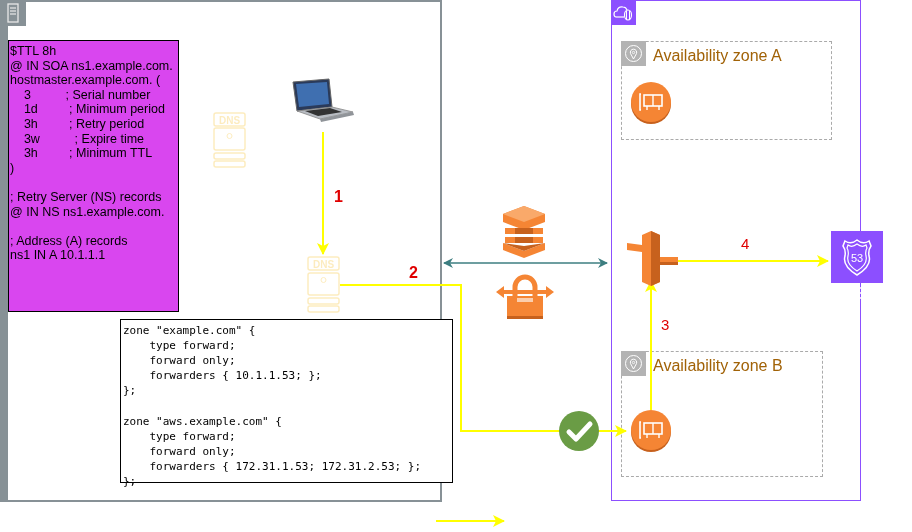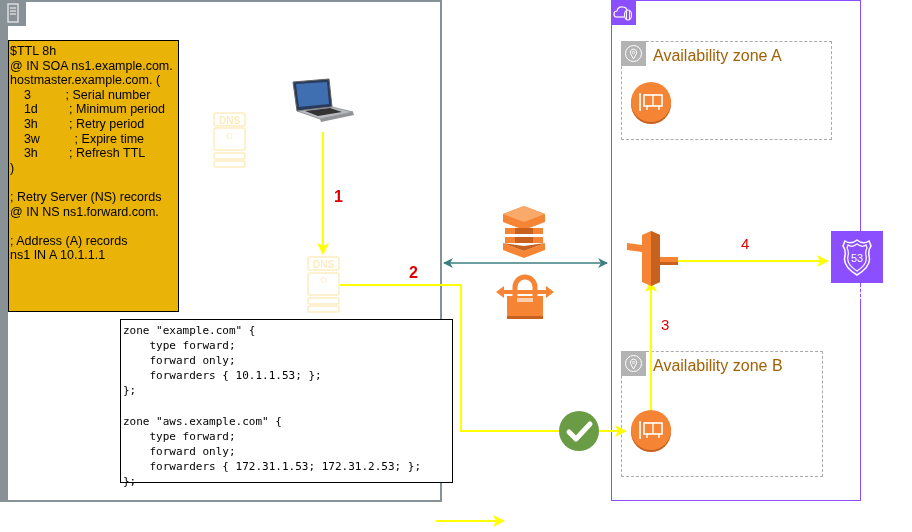--- a/index.html
+++ b/index.html
@@ -1,21 +1,21 @@
 <!DOCTYPE html>
 <html><head>
 <meta charset="utf-8">
 <style>
   html, body { margin:0; padding:0; background:#ffffff; }
   body { width:912px; height:532px; position:relative; overflow:hidden; font-family:"Liberation Sans", sans-serif; }
   .abs { position:absolute; }
   .corp-box-top { left:0; top:0; width:442px; height:2px; background:#879196; }
   .corp-icon { left:0; top:0; width:26px; height:26px; background:#879196; }
   .vpc-icon { left:611px; top:0; width:25px; height:25px; background:#8c4fff; }
-  .zone-file { left:8px; top:40px; width:171px; height:272px; border:1px solid #000; box-sizing:border-box; background:#eab308; padding:3px 0 0 1px; font-size:12.5px; line-height:14.6px; color:#000; }
+  .zone-file { left:8px; top:40px; width:171px; height:272px; border:1px solid #000; box-sizing:border-box; background:#d946ef; padding:3px 0 0 1px; font-size:12.5px; line-height:14.6px; color:#000; }
   .zone-file div { white-space:pre; }
   .bind-conf { left:120px; top:319px; width:333px; height:164px; border:1px solid #000; box-sizing:border-box; background:#fff; padding:3px 0 0 2px; font-family:"DejaVu Sans Mono", monospace; font-size:11px; line-height:15.1px; color:#000; }
   .bind-conf div { white-space:pre; }
   .az { border:1px dashed #aaaaaa; box-sizing:border-box; }
   .az-a { left:621px; top:41px; width:211px; height:99px; }
   .az-b { left:621px; top:351px; width:202px; height:126px; }
   .az-icon { width:25px; height:25px; background:#b3b3b3; position:absolute; left:-1px; top:-1px; }
   .az-label { position:absolute; left:31px; top:5px; font-size:16px; color:#a16207; white-space:nowrap; }
 </style>
 </head>
@@ -36,25 +36,25 @@
 </div>
 
 <div class="abs zone-file" id="zoneFile">
     <div>$TTL 8h</div>
     <div>@ IN SOA ns1.example.com.</div>
     <div>hostmaster.example.com. (</div>
     <div>    3          ; Serial number</div>
     <div>    1d         ; Minimum period</div>
     <div>    3h         ; Retry period</div>
     <div>    3w          ; Expire time</div>
-    <div>    3h         ; Refresh TTL</div>
+    <div>    3h         ; Minimum TTL</div>
     <div>)</div>
     <div style="height: 14.6px;"></div>
     <div>; Retry Server (NS) records</div>
-    <div>@ IN NS ns1.forward.com.</div>
+    <div>@ IN NS ns1.example.com.</div>
     <div style="height: 14.6px;"></div>
     <div>; Address (A) records</div>
     <div>ns1 IN A 10.1.1.1</div>
   </div>
 
 <div class="abs bind-conf" id="bindConf">
     <div>zone "example.com" {</div>
     <div>    type forward;</div>
     <div>    forward only;</div>
     <div>    forwarders { 10.1.1.53; };</div>

